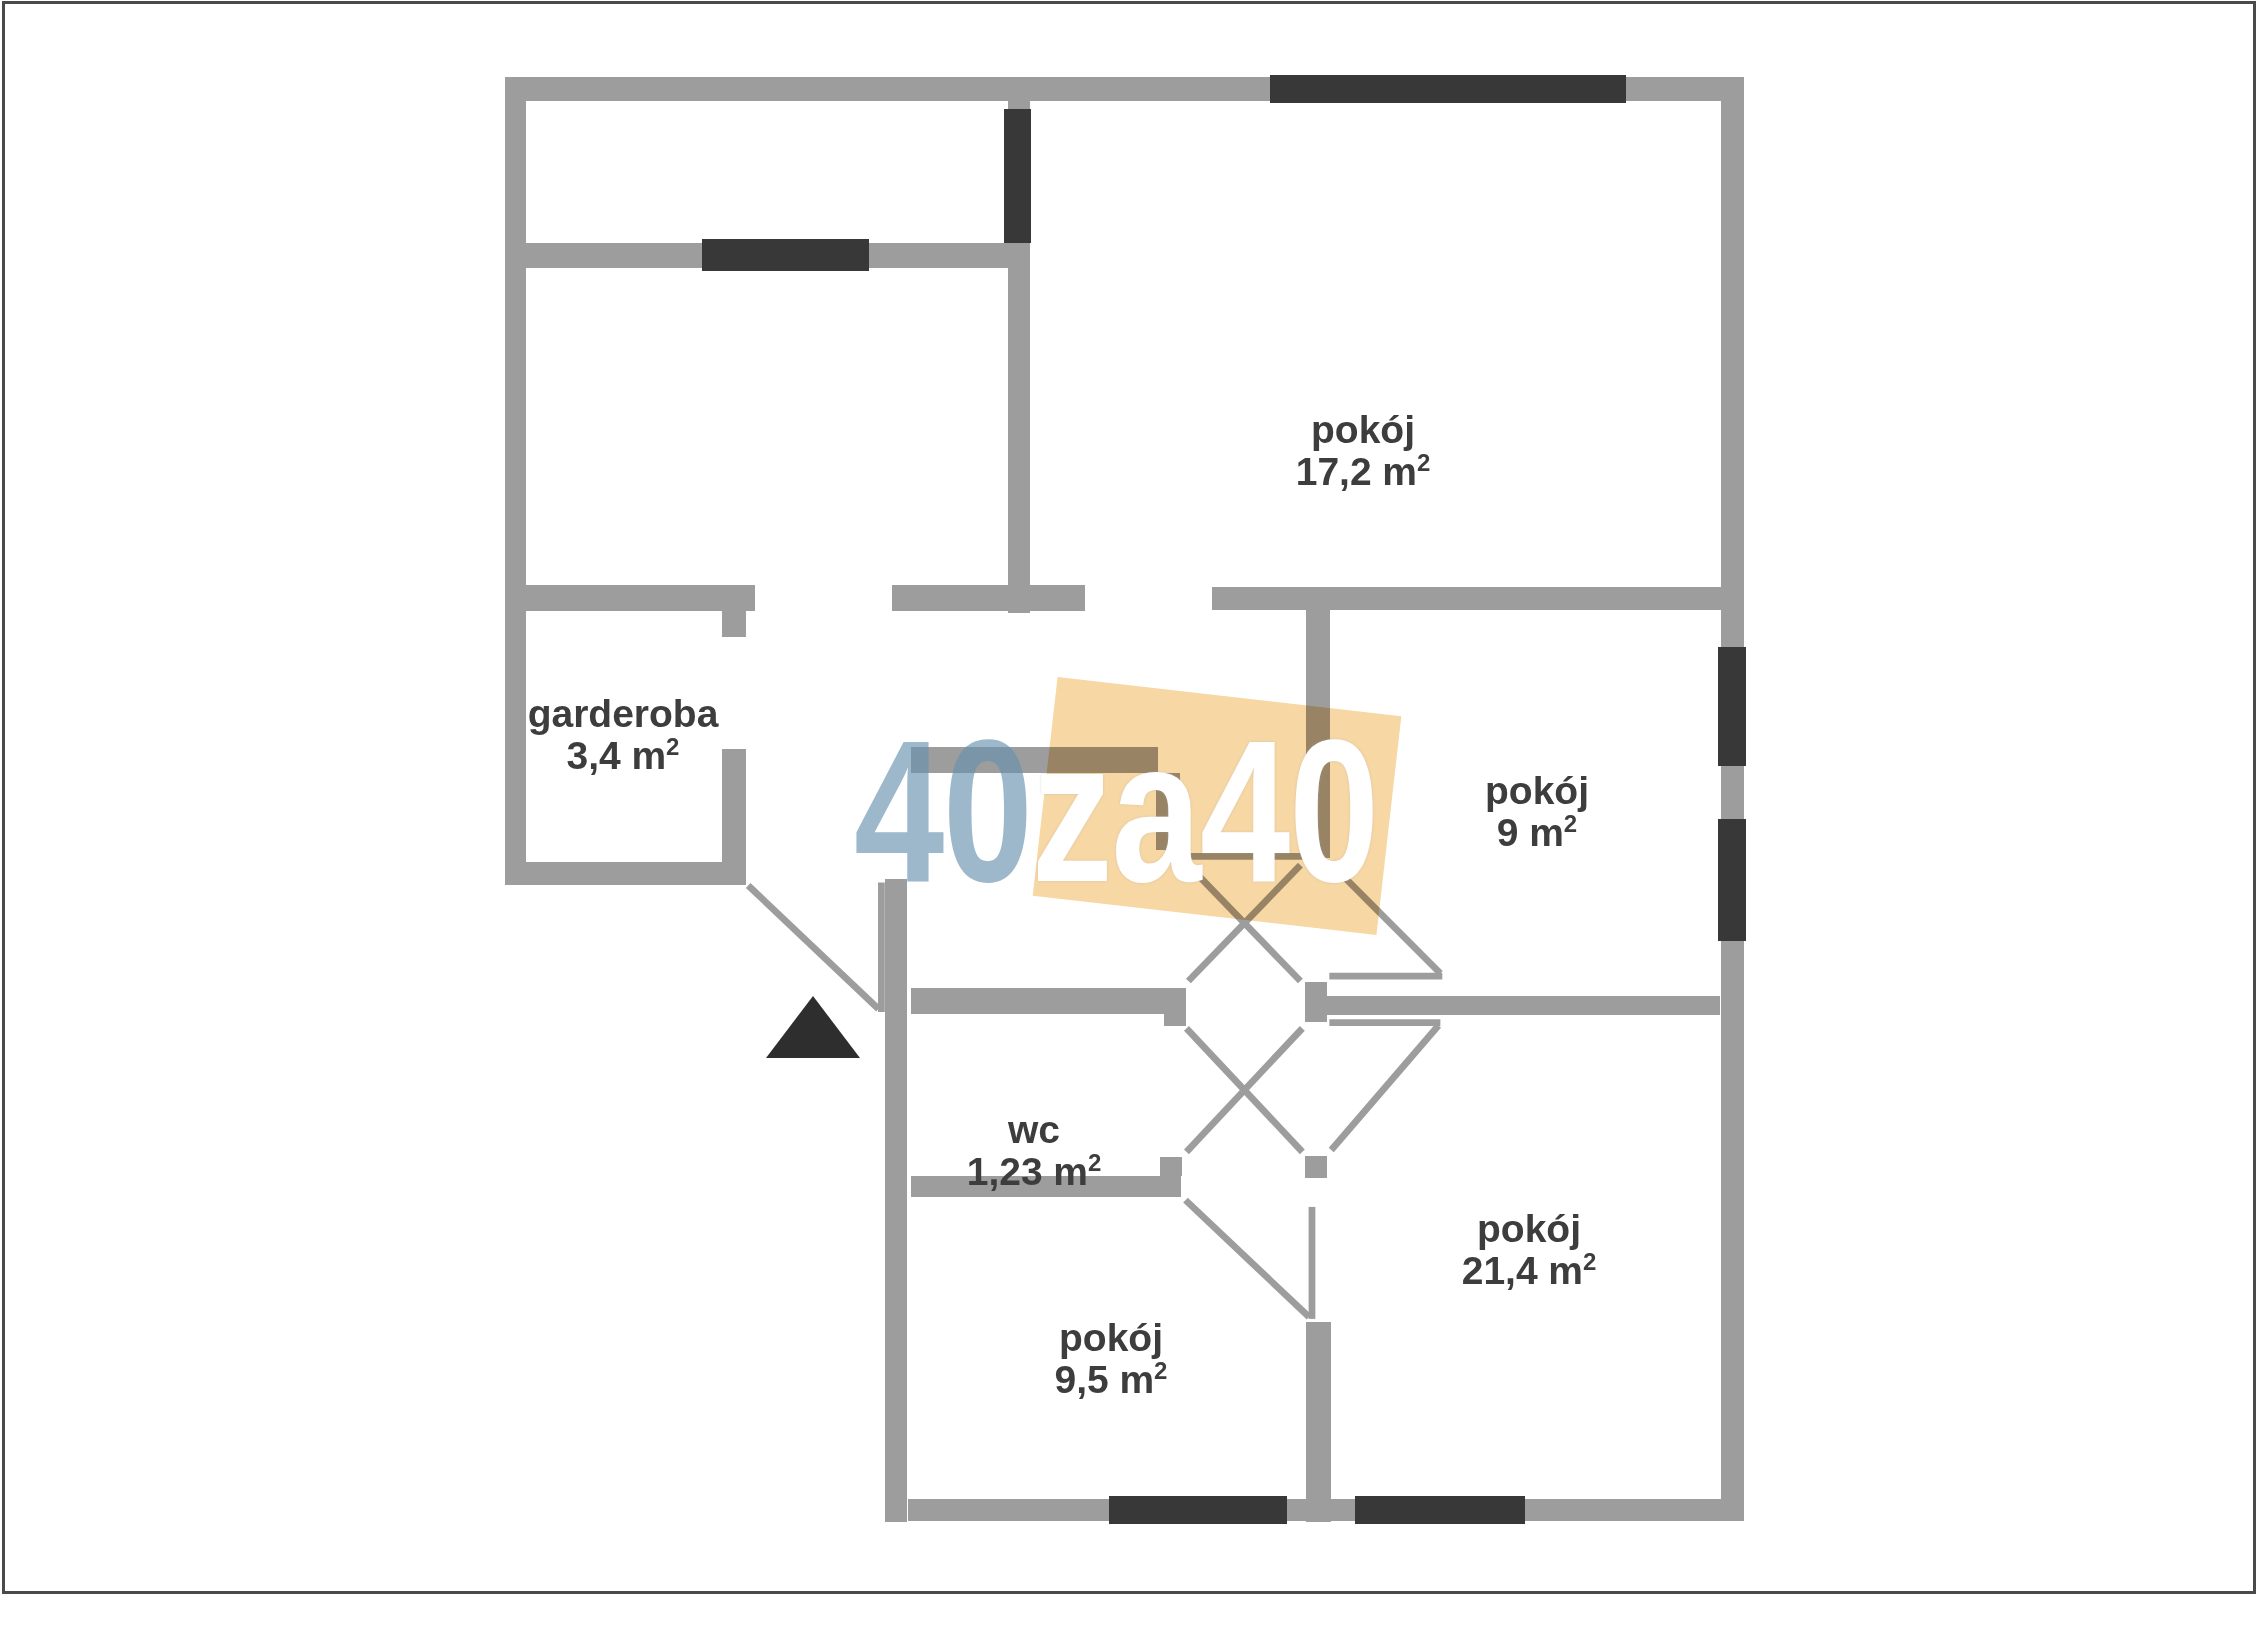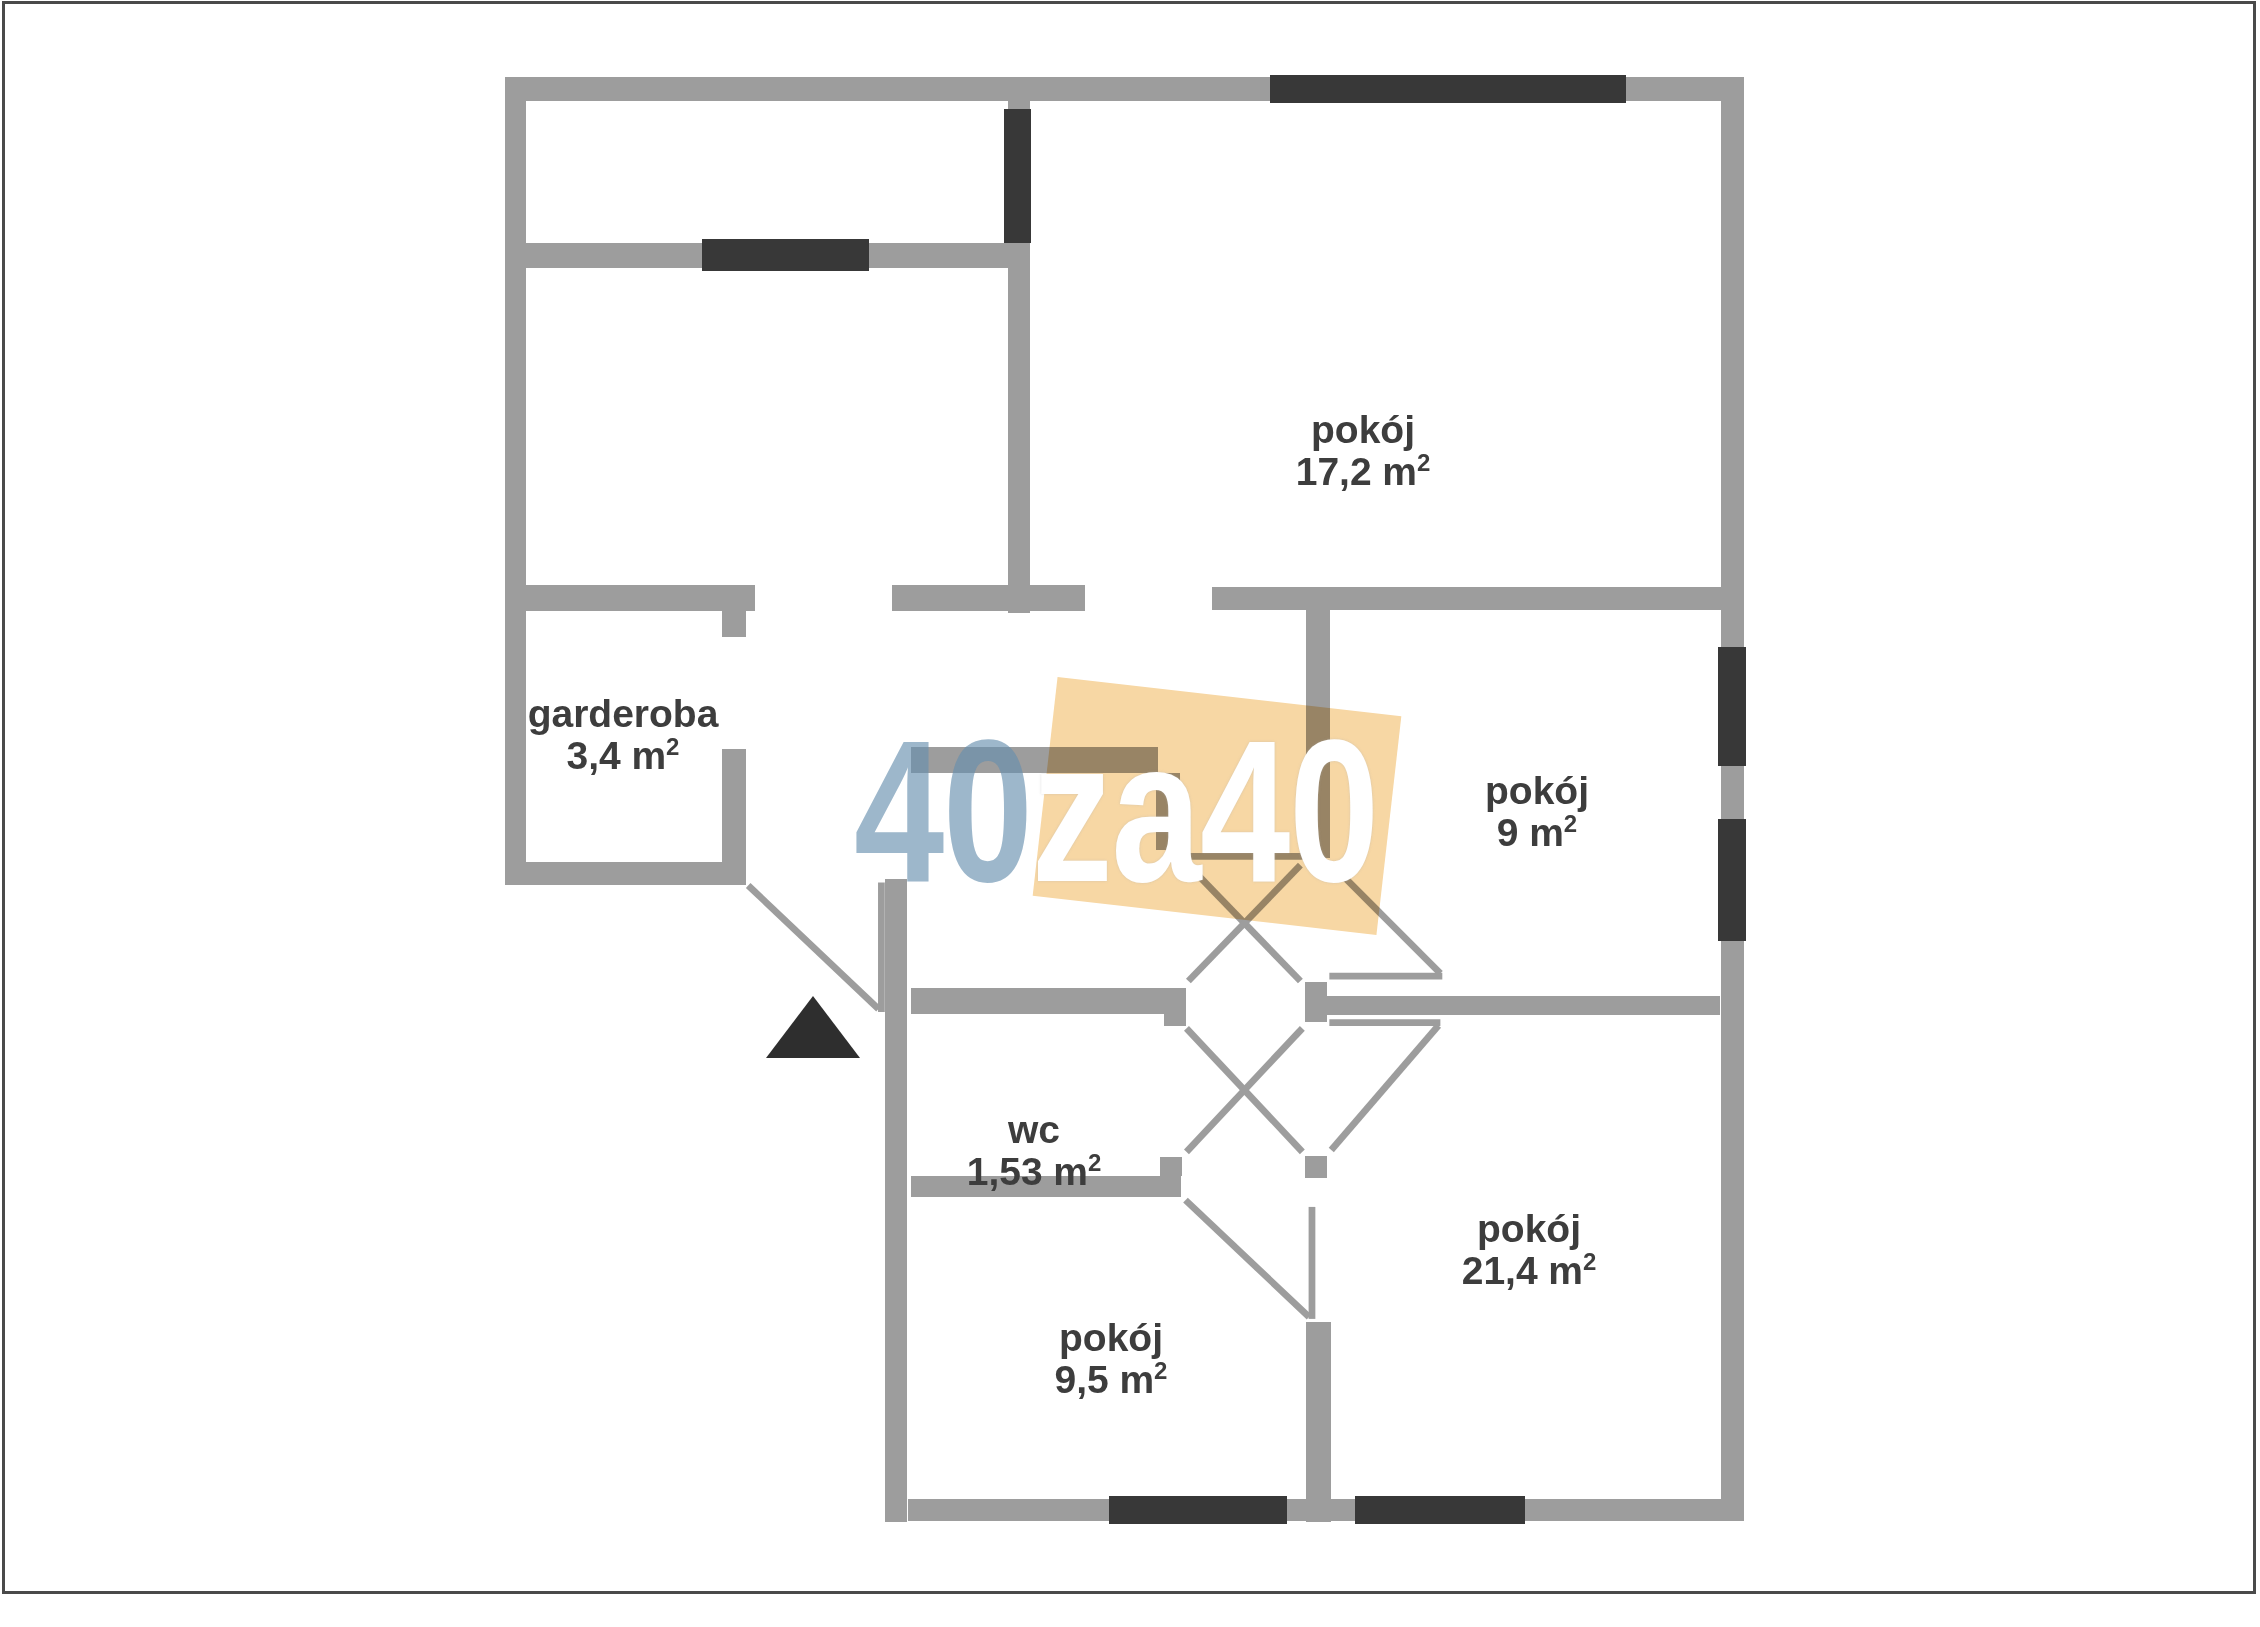--- a/index.html
+++ b/index.html
@@ -107,21 +107,21 @@
   <div class="room-label" style="left:478px;top:693px">
     <div>garderoba</div>
     <div><span>3,4</span><span class="unit">m</span><sup>2</sup></div>
   </div>
   <div class="room-label" style="left:1392px;top:770px">
     <div>pokój</div>
     <div><span>9</span><span class="unit">m</span><sup>2</sup></div>
   </div>
   <div class="room-label" style="left:889px;top:1109px">
     <div>wc</div>
-    <div><span>1,53</span><span class="unit">m</span><sup>2</sup></div>
+    <div><span>1,23</span><span class="unit">m</span><sup>2</sup></div>
   </div>
   <div class="room-label" style="left:966px;top:1317px">
     <div>pokój</div>
     <div><span>9,5</span><span class="unit">m</span><sup>2</sup></div>
   </div>
   <div class="room-label" style="left:1384px;top:1208px">
     <div>pokój</div>
     <div><span>21,4</span><span class="unit">m</span><sup>2</sup></div>
   </div>
 

